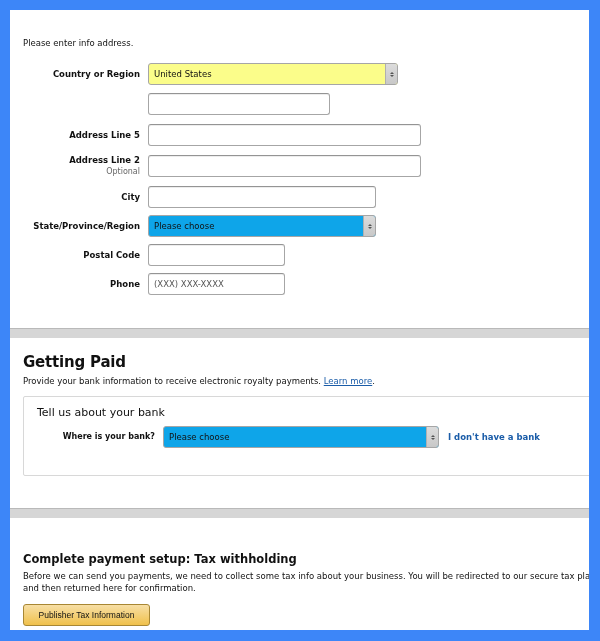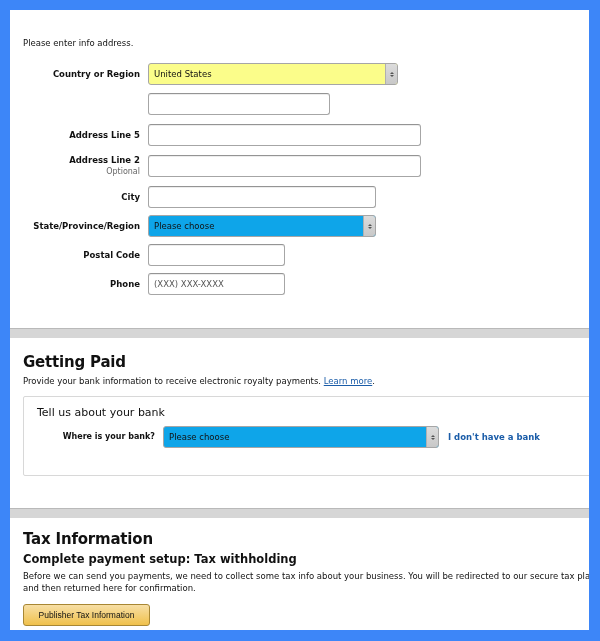--- a/index.html
+++ b/index.html
@@ -228,19 +228,18 @@
       <span class="arrow">
           <span class="up"></span>
           <span class="down"></span>
         </span>
     </div>
     <a class="no-bank-link">I don't have a bank</a>
   </div>
 
   <div class="divider-band" style="top:498px;"></div>
 
-  <h1 class="section-title" style="left:13px; top:520px;">Tax Information</h1>
   <div class="tax-sub" style="left:13px; top:542px;">Complete payment setup: Tax withholding</div>
   <div class="subtext" style="left:13px; top:561px;">Before we can send you payments, we need to collect some tax info about your business. You will be redirected to our secure tax platform</div>
   <div class="subtext" style="left:13px; top:573px;">and then returned here for confirmation.</div>
 
   <button class="tax-btn">Publisher Tax Information</button>
 </div>
 
 </body></html>

